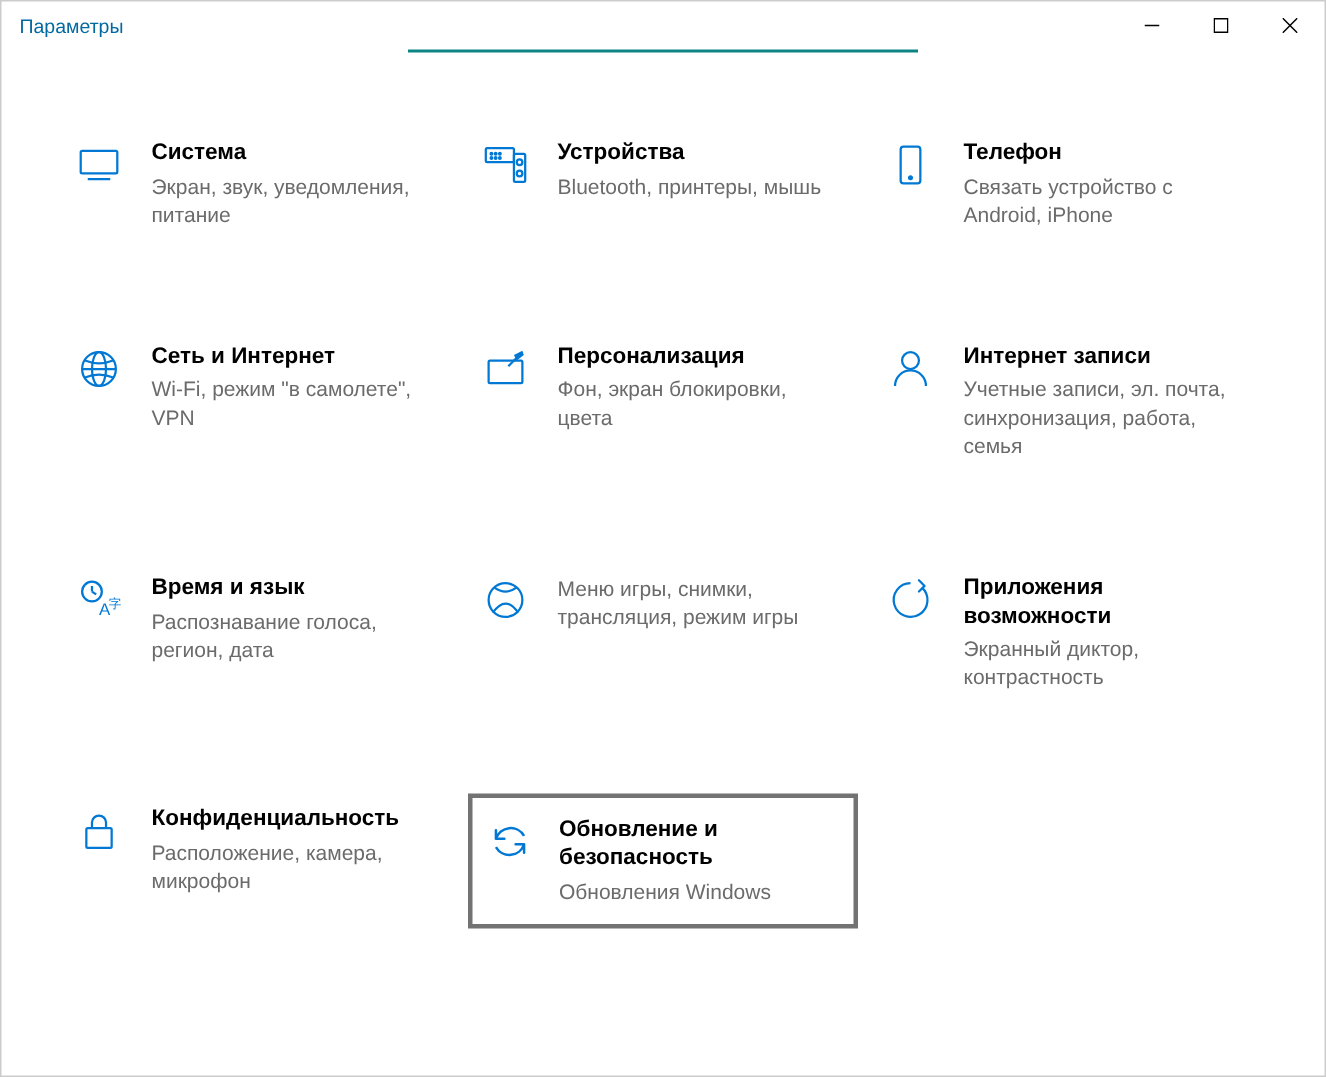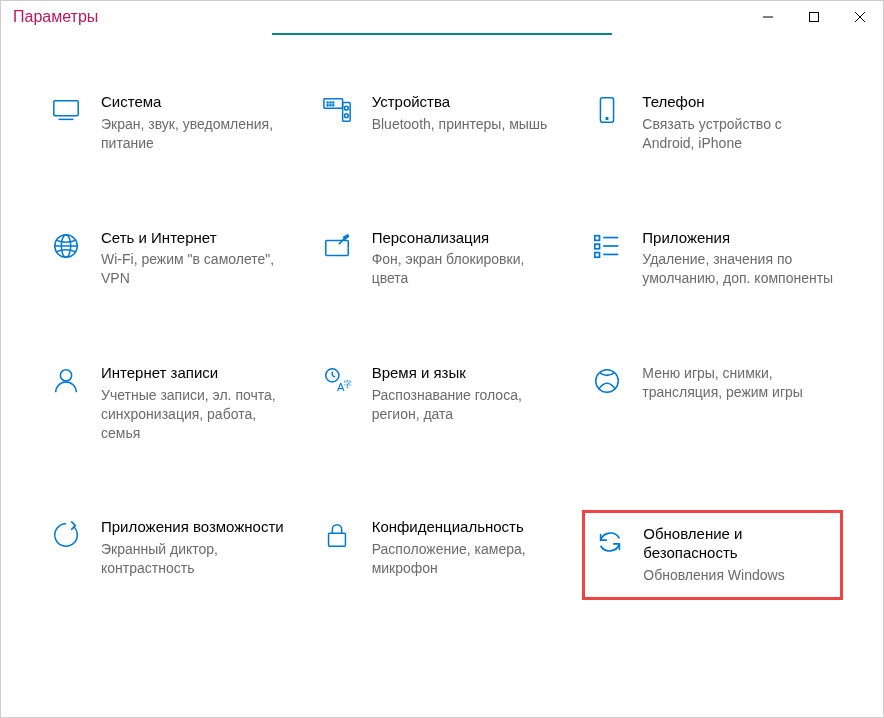--- a/index.html
+++ b/index.html
@@ -12,22 +12,22 @@
       border: 1px solid #ccc;
     }
     .titlebar {
       height: 32px;
       display: flex;
       align-items: center;
       justify-content: space-between;
       padding-left: 12px;
     }
     .titlebar-title {
-      font-size: 16px;
-      color: #be185d;
+      font-size: 13px;
+      color: #0369a1;
     }
     .window-controls {
       display: flex;
     }
     .win-btn {
       width: 46px;
       height: 32px;
       display: flex;
       align-items: center;
       justify-content: center;
@@ -50,40 +50,41 @@
       row-gap: 60px;
     }
     .tile {
       display: flex;
       align-items: flex-start;
       gap: 18px;
       padding: 8px;
       cursor: pointer;
     }
     .tile.highlighted {
-      border: 3px solid #ef4444;
+      border: 3px solid #737373;
       padding: 12px 8px;
       gap: 16px;
     }
     .tile-icon {
       flex-shrink: 0;
       width: 34px;
       height: 34px;
       display: flex;
       align-items: center;
       justify-content: center;
       color: #0078d4;
     }
     .tile-icon svg { width: 30px; height: 30px; }
     .tile-text { flex: 1; min-width: 0; }
     .tile-title {
       font-size: 15px;
       color: #000;
       margin-bottom: 3px;
       line-height: 1.25;
+      font-weight: bold;
     }
     .tile-desc {
       font-size: 14px;
       color: #6b6b6b;
       line-height: 1.35;
     }
   </style>
 </head>
 <body>
 
@@ -184,36 +185,20 @@
           <path d="M22 6 l6 -3 l1 3 l-5 4 z" fill="currentColor" stroke="none"></path>
           <path d="M18 14 l6 -6"></path>
         </svg>
       </div>
       <div class="tile-text">
         <div class="tile-title">Персонализация</div>
         <div class="tile-desc">Фон, экран блокировки, цвета</div>
       </div>
     </div>
 
-    <div class="tile">
-      <div class="tile-icon">
-        <svg viewBox="0 0 32 32" fill="none" stroke="currentColor" stroke-width="1.8">
-          <rect x="3" y="5" width="5" height="5"></rect>
-          <rect x="3" y="14" width="5" height="5"></rect>
-          <rect x="3" y="23" width="5" height="5"></rect>
-          <line x1="12" y1="7" x2="28" y2="7"></line>
-          <line x1="12" y1="16" x2="28" y2="16"></line>
-          <line x1="12" y1="25" x2="28" y2="25"></line>
-        </svg>
-      </div>
-      <div class="tile-text">
-        <div class="tile-title">Приложения</div>
-        <div class="tile-desc">Удаление, значения по умолчанию, доп. компоненты</div>
-      </div>
-    </div>
 
     <div class="tile">
       <div class="tile-icon">
         <svg viewBox="0 0 32 32" fill="none" stroke="currentColor" stroke-width="1.6">
           <circle cx="16" cy="10" r="6"></circle>
           <path d="M5 28 a11 11 0 0 1 22 0"></path>
         </svg>
       </div>
       <div class="tile-text">
         <div class="tile-title">Интернет записи</div>

